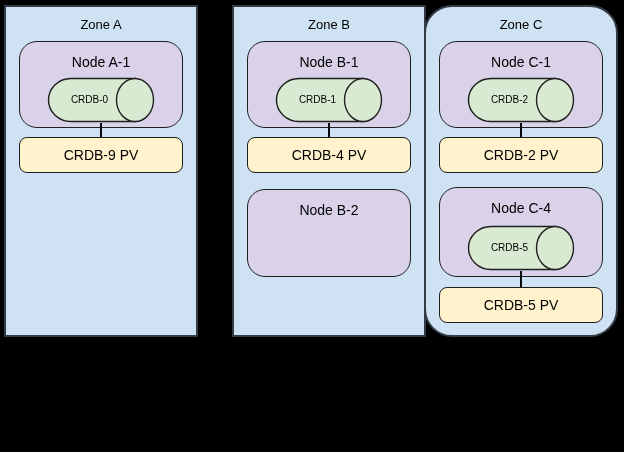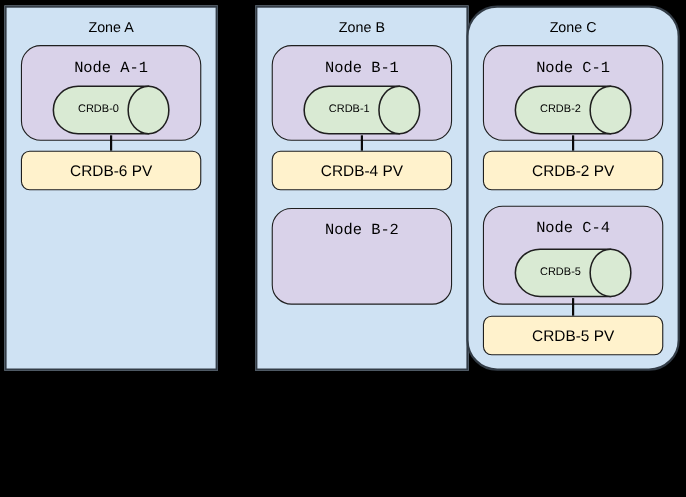--- a/index.html
+++ b/index.html
@@ -33,21 +33,21 @@
   }
   .node{
     position:absolute;left:13px;width:164px;
     background:var(--node-fill);
     border:1px solid var(--shape-border);
     border-radius:18px;
     box-sizing:border-box;
   }
   .node-label{
     position:absolute;top:12px;left:0;width:100%;
-    text-align:center;font-size:14px;line-height:17px;font-family:Liberation Mono, monospace;
+    text-align:center;font-size:14px;line-height:17px;
   }
   .row1-node{top:34px;height:87px;}
   .row2-node-b{top:182px;height:88px;}
   .row2-node-c{top:180px;height:90px;}
   .pod{position:absolute;left:41px;width:108px;height:46px;}
   .pod-row1{top:70px;}
   .pod-row2{top:218px;}
   .pod svg{position:absolute;top:0;left:0;display:block;}
   .pod-label{
     position:absolute;top:0;left:0;width:85px;height:46px;
@@ -92,21 +92,21 @@
       <svg width="108" height="46" viewBox="0 0 108 46">
         <path d="M 88 1.5 L 24 1.5 A 22.5 21.5 0 0 0 24 44.5 L 88 44.5 Z" fill="var(--pod-fill)" stroke="var(--shape-border)" stroke-width="1.4"></path>
         <ellipse cx="88" cy="23" rx="18.5" ry="21.5" fill="var(--pod-fill)" stroke="var(--shape-border)" stroke-width="1.4"></ellipse>
       </svg>
       <div class="pod-label">CRDB-0</div>
     </div>
 
     <div class="connector conn-row1"></div>
 
     <div class="pv pv-row1">
-      <div class="pv-label">CRDB-6 PV</div>
+      <div class="pv-label">CRDB-9 PV</div>
     </div>
   </div>
 
   <div class="zone zone-b">
     <div class="zone-title">Zone B</div>
 
     <div class="node row1-node">
       <div class="node-label">Node B-1</div>
     </div>
 

